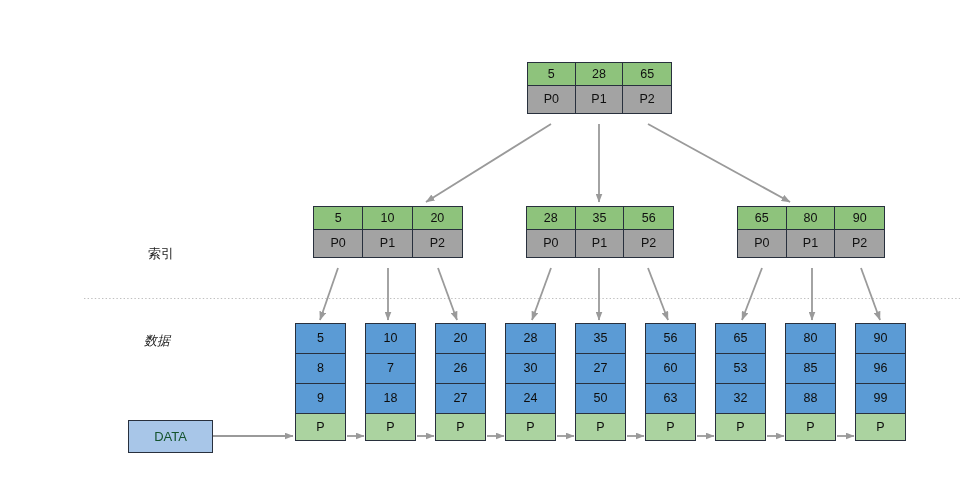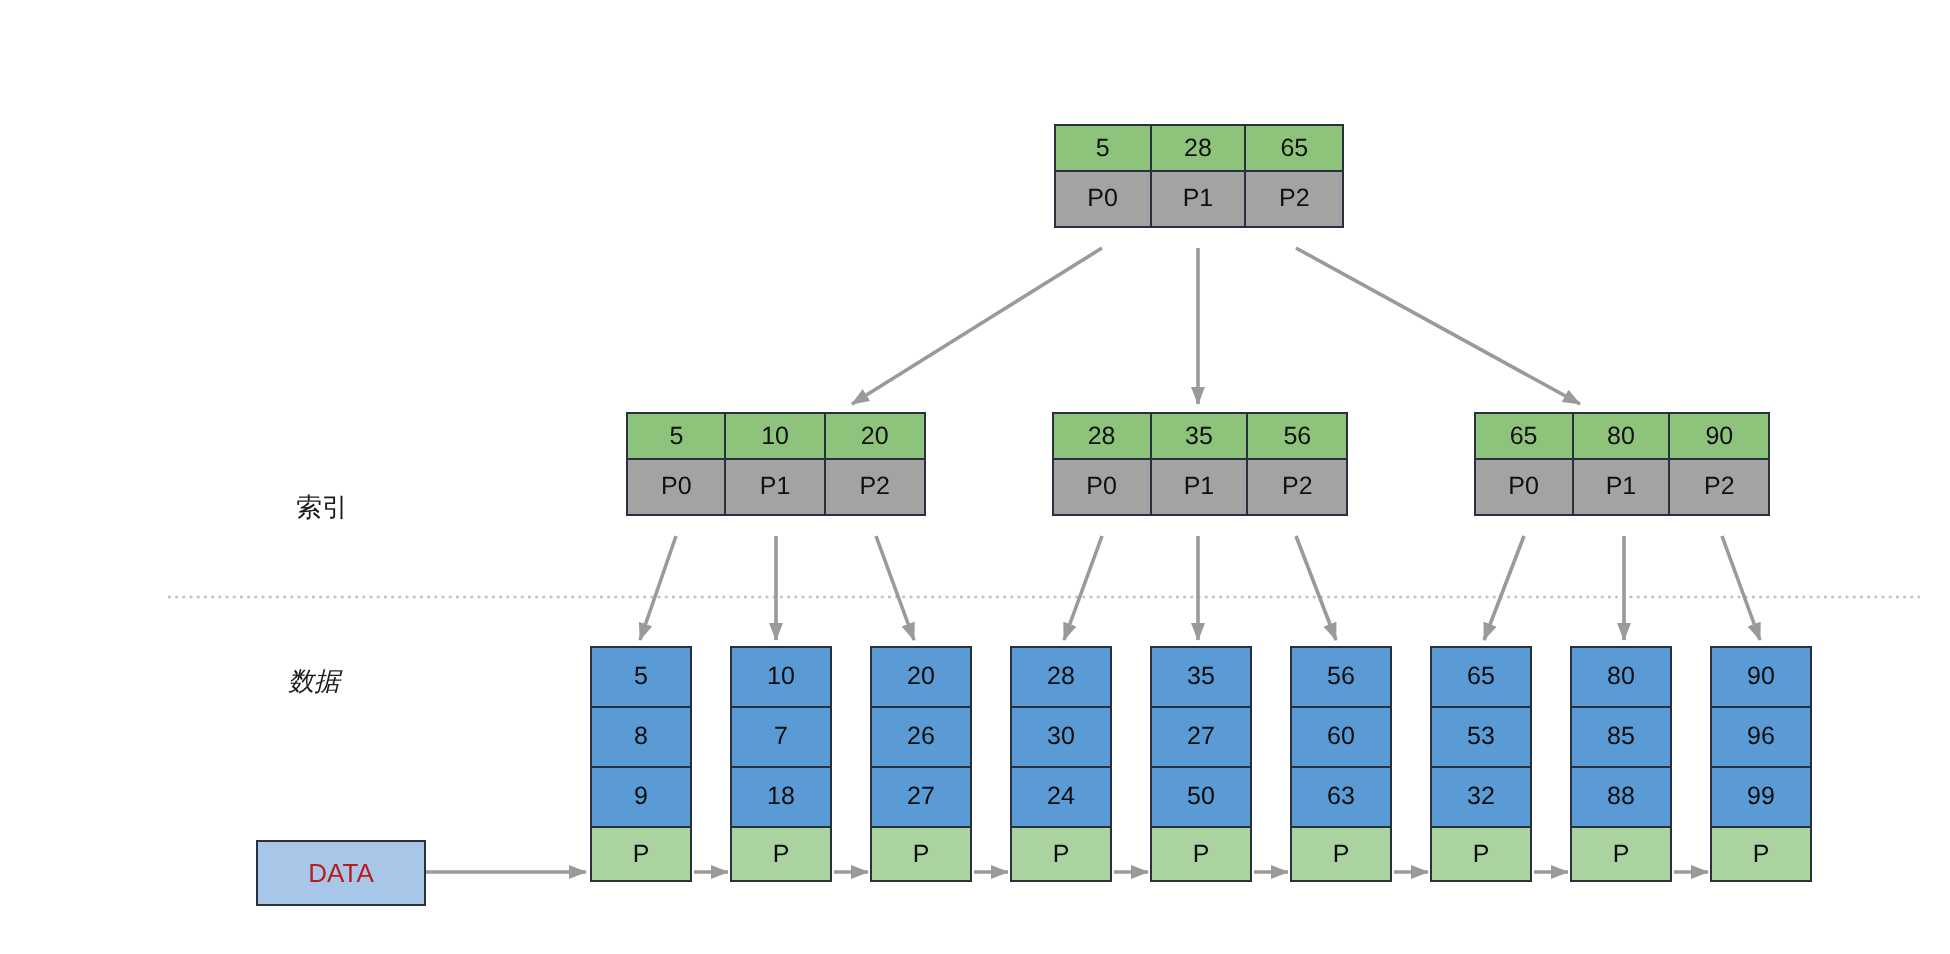--- a/index.html
+++ b/index.html
@@ -107,21 +107,21 @@
   
   .data-box {
     position: absolute;
     box-sizing: border-box;
     border: 1.6px solid #28303d;
     background: #a8c6e8;
     display: flex;
     align-items: center;
     justify-content: center;
     font-size: 13px;
-    color: #b91c1c;
+    color: #14532d;
   }
 </style>
 </head>
 <body>
 
 <div id="diagram-canvas">
 
   <svg id="svg-layer" viewBox="0 0 975 477" xmlns="http://www.w3.org/2000/svg">
     <defs>
       <marker id="arrowhead" markerWidth="9" markerHeight="7" refX="8.5" refY="3.5" orient="auto" markerUnits="userSpaceOnUse">

